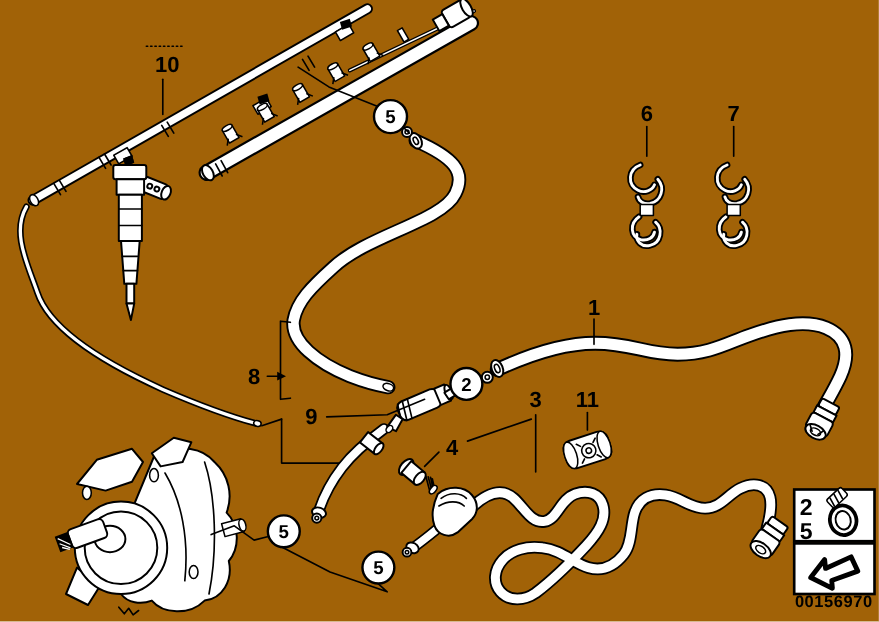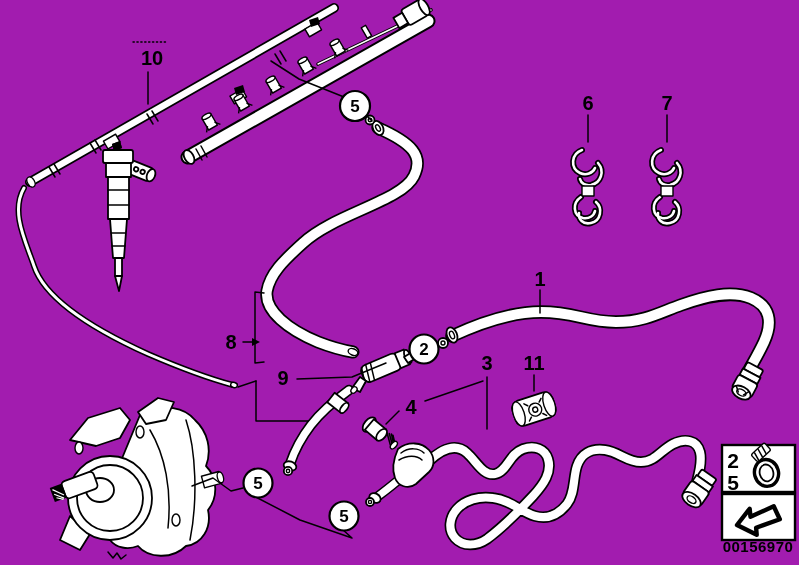--- a/index.html
+++ b/index.html
@@ -1,16 +1,16 @@
 <!DOCTYPE html>
 <html><head>
 <meta charset="utf-8">
 <style>
   html,body{margin:0;padding:0;background:#fff;}
-  #stage{position:relative;width:799px;height:565px;background:#a21caf;overflow:hidden;
+  #stage{position:relative;width:799px;height:565px;background:#a16207;overflow:hidden;
          font-family:"Liberation Sans","DejaVu Sans",sans-serif;}
   svg{position:absolute;left:0;top:0;}
   .o{fill:none;stroke:#000;stroke-linecap:round;}
   .i{fill:none;stroke:#fff;stroke-linecap:round;}
   .ln{fill:none;stroke:#000;stroke-width:1.5;stroke-linecap:round;stroke-linejoin:round;}
   .part{fill:#fff;stroke:#000;stroke-width:1.8;stroke-linejoin:round;}
   .partthin{fill:#fff;stroke:#000;stroke-width:1.4;stroke-linejoin:round;}
   .blk{fill:#000;stroke:none;}
   .lbl{font-weight:700;font-size:20px;fill:#000;text-anchor:middle;}
   .clbl{font-weight:700;font-size:17px;fill:#000;text-anchor:middle;}

